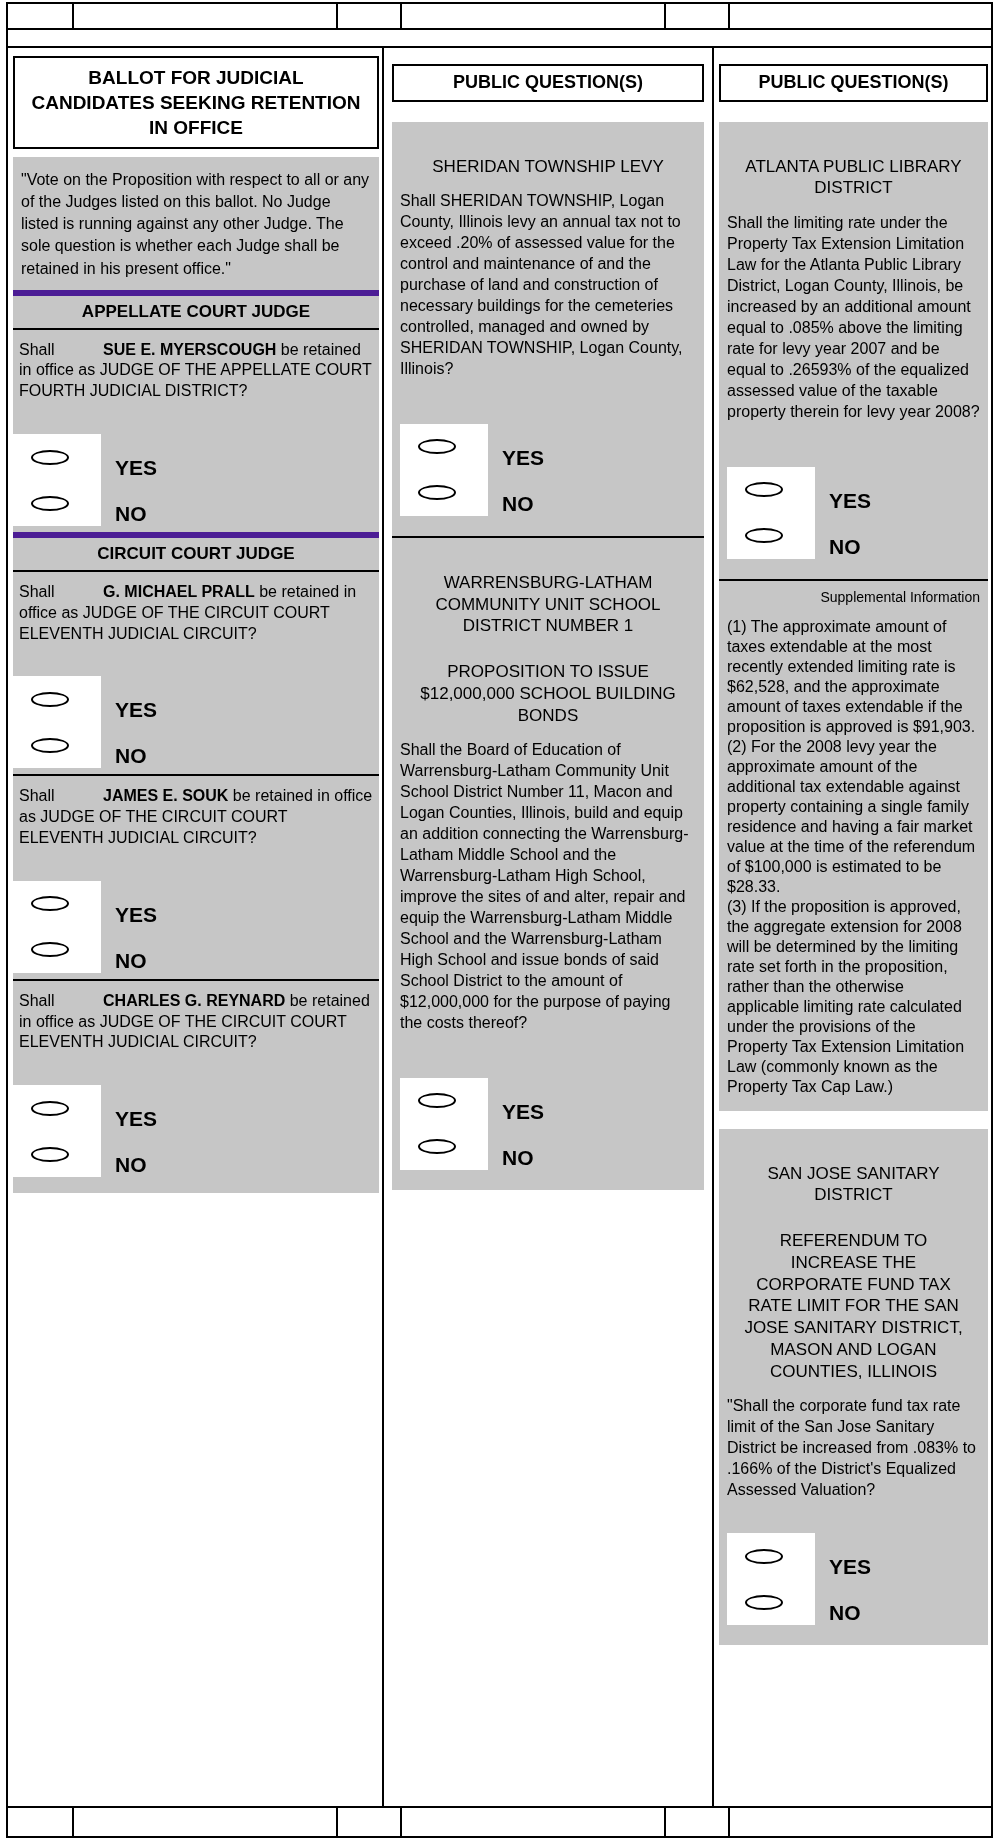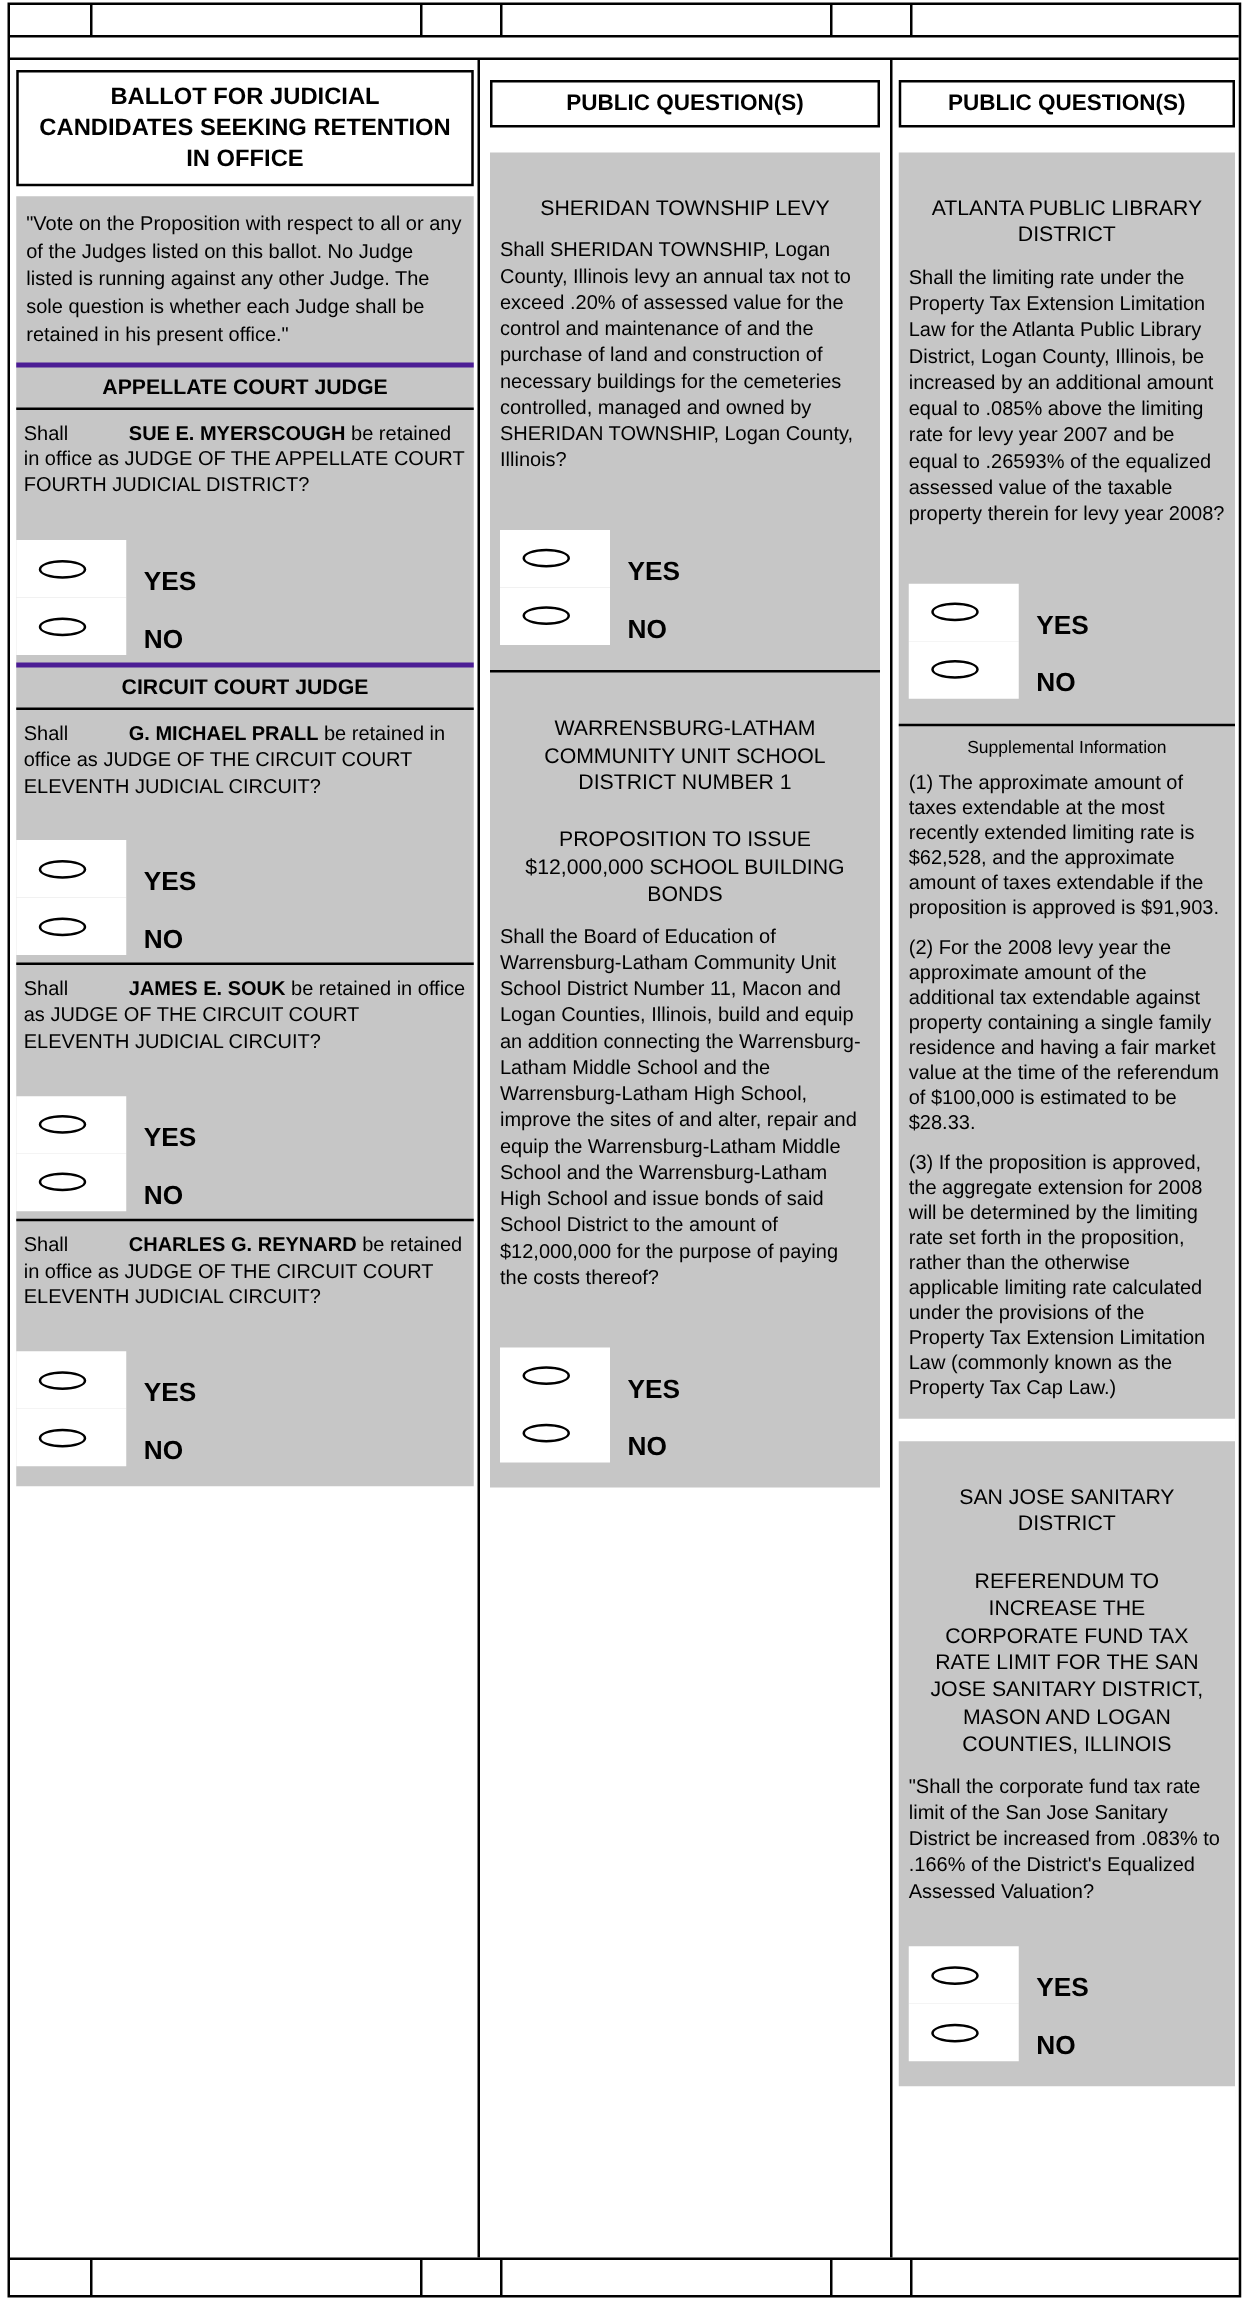--- a/index.html
+++ b/index.html
@@ -32,33 +32,33 @@
     background:#fff; border:2px solid #000; text-align:center; font-weight:bold;
   }
   .judicial-box { font-size:19px; line-height:1.32; padding:7px 10px; }
   .pq-box { font-size:18px; line-height:1.2; padding:6px 8px; }
   
   .gray { background:#c6c6c6; }
   .gray-left { margin-top:8px; padding-bottom:10px; }
   .gray-q { margin-top:20px; }
   .instructions { padding:12px 8px 10px 8px; font-size:16px; line-height:1.38; }
   .section-header {
-    border-top:4px solid #4c1d95; border-bottom:2px solid #000;
+    border-top:6px solid #4c1d95; border-bottom:2px solid #000;
     text-align:center; font-weight:bold; font-size:17px; padding:6px 2px;
   }
   .hline { border-top:2px solid #000; height:0; }
   .question { padding:0; }
   .qtext { padding:10px 6px 0 6px; font-size:16px; line-height:1.3; }
   .qtext b { font-weight:bold;margin-left:44px; }
   .q-block { padding:10px 8px 14px 8px; }
   .q-title { text-align:center; font-size:17px; line-height:1.28; margin-bottom:14px; padding:0 14px;margin-top:24px; }
   .q-title.tight { margin-bottom:16px; }
   .q-body { font-size:16px; line-height:1.31; }
-  .supp-title { text-align:center; font-size:14px; margin-bottom:12px; }
-  .supp-item { font-size:16px; line-height:1.25;margin-top:12px; }
+  .supp-title { text-align:right; font-size:14px; margin-bottom:12px; }
+  .supp-item { font-size:16px; line-height:1.25; }
   .supp-block { padding:8px 8px 14px 8px; }
   
   .vote { margin:32px 0 6px 0; }
   .vote-mid { margin-top:44px; }
   .vote-row { display:flex; align-items:flex-end; height:46px; }
   .oval-cell {
     width:88px; height:100%; background:#fff; display:flex; align-items:center;
     padding-left:18px; flex-shrink:0;
   }
   .oval {

